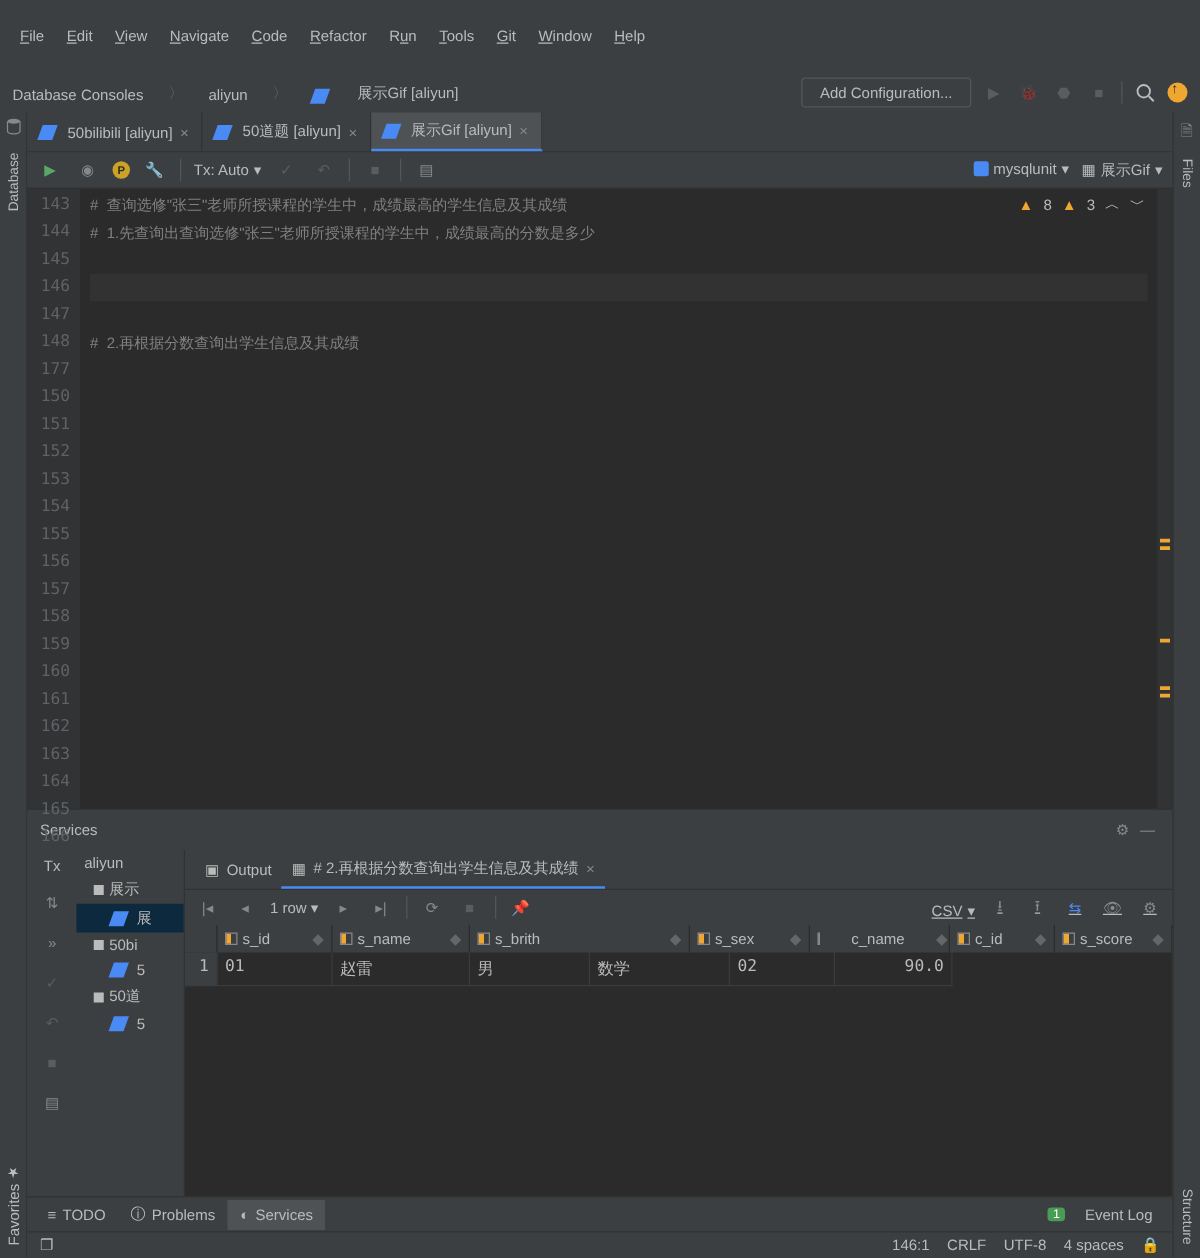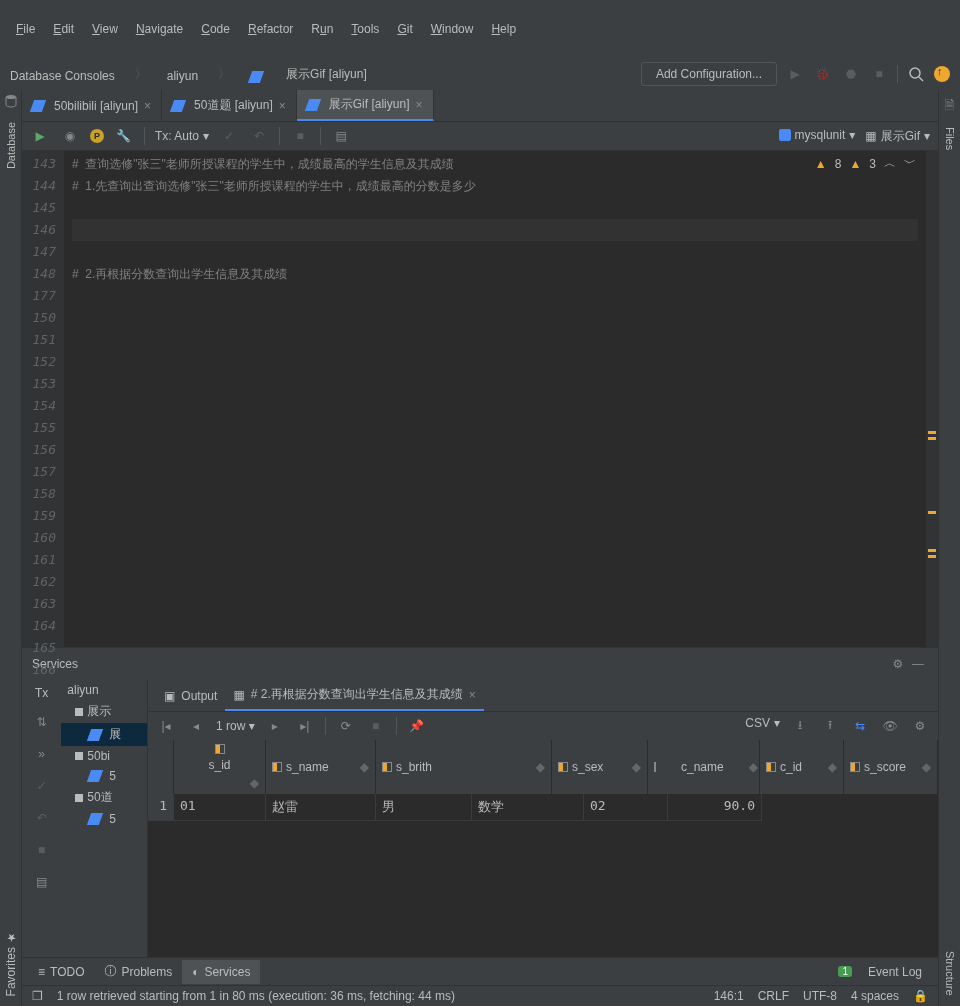--- a/index.html
+++ b/index.html
@@ -40,21 +40,21 @@
 .editor-toolbar { display: flex; align-items: center; padding: 4px 8px; gap: 10px; background: #3c3f41; border-bottom: 1px solid #323232; }
 .tb-sep { width: 1px; height: 18px; background: #555; }
 .run-icon { color: #59a869; }
 .prog-icon { width: 14px; height: 14px; border-radius: 50%; background: #c9a227; display: inline-flex; align-items: center; justify-content: center; font-size: 9px; color: #2b2b2b; font-weight: bold; }
 .tx-auto { display: flex; align-items: center; gap: 4px; justify-content: center; }
 .tb-right { margin-left: auto; display: flex; align-items: flex-start; gap: 10px; }
 .sch-label { display: flex; align-items: center; gap: 4px; }
 .schema-icon { width: 12px; height: 12px; background: #4a8af4; border-radius: 2px; display: inline-block; }
 
 .editor-area { flex: 1; display: flex; position: relative; background: #2b2b2b; min-height: 0; }
-.gutter { background: #313335; color: #606366; text-align: right; padding: 2px 8px 2px 4px; user-select: none; width: 42px; font-style: italic; }
+.gutter { background: #313335; color: #606366; text-align: right; padding: 2px 8px 2px 4px; user-select: none; width: 42px; }
 .gutter div { height: 22px; line-height: 22px; font-family: Consolas, monospace; font-size: 13px; }
 .code { flex: 1; padding: 2px 8px; font-family: Consolas, monospace; font-size: 13px; position: relative; }
 .code-line { height: 22px; line-height: 22px; white-space: pre; }
 .comment { color: #808080; }
 .caret-line { background: #323232; }
 .code-warn { position: absolute; top: 4px; right: 10px; display: flex; gap: 8px; align-items: center; font-size: 12px; }
 .warn-ico { color: #f0a732; }
 .mark-rail { width: 12px; background: #313335; position: relative; }
 .mark { position: absolute; right: 2px; width: 8px; height: 3px; background: #f0a732; }
 
@@ -69,21 +69,21 @@
 .svc-body { flex: 1; display: flex; min-height: 0; }
 .svc-tree { width: 110px; background: #3c3f41; border-right: 1px solid #323232; overflow: hidden; }
 .tree-item { padding: 3px 6px; white-space: nowrap; cursor: pointer; display: flex; align-items: center; gap: 4px; font-size: 12px; }
 .tree-item.sel { background: #0d293e; }
 .tree-ind1 { padding-left: 14px; }
 .tree-ind2 { padding-left: 28px; }
 .sp-icon { width: 8px; height: 8px; background: #bbbbbb; display: inline-block; }
 
 .result-wrap { flex: 1; display: flex; flex-direction: column; }
 .res-toolbar { display: flex; align-items: center; padding: 4px 8px; gap: 10px; background: #3c3f41; }
-.res-tb-right { margin-left: auto; display: flex; align-items: flex-start; gap: 10px; }
+.res-tb-right { margin-left: auto; display: flex; align-items: flex-end; gap: 10px; text-decoration: underline; }
 .csv-lbl { display: flex; align-items: center; gap: 4px; }
 .grid { flex: 1; background: #2b2b2b; overflow: hidden; }
 .grid-head { display: flex; background: #3c3f41; }
 .grid-cell-h { border-right: 1px solid #2b2b2b; padding: 4px 6px; display: flex; align-items: center; gap: 4px; color: #bbbbbb; }
 .col-icon { width: 10px; height: 10px; display: inline-block; background: linear-gradient(to right,#f0a732 50%,transparent 50%); border: 1px solid #888; }
 .sort-ind { margin-left: auto; color: #666; }
 .grid-row { display: flex; }
 .grid-cell { border-right: 1px solid #393b3d; border-bottom: 1px solid #393b3d; padding: 4px 6px; font-family: Consolas, monospace; font-size: 13px; color: #bbbbbb; }
 .row-num { background: #3c3f41; text-align: right; }
 
@@ -345,21 +345,21 @@
               <span class="icon-btn">⭳</span>
               <span class="icon-btn">⭱</span>
               <span class="icon-btn" style="color:#4a8af4">⇆</span>
               <span class="icon-btn">👁</span>
               <span class="icon-btn">⚙</span>
             </div>
           </div>
           <div class="grid">
             <div class="grid-head" id="ghead">
                 <div class="grid-cell-h" style="width: 26px;"></div>
-                <div class="grid-cell-h" style="width: 92px; flex-direction: column;">
+                <div class="grid-cell-h" style="width: 92px;">
                   <span class="col-icon"></span>
                   <span>s_id</span>
                   <span class="sort-ind">◆</span>
                 </div>
                 <div class="grid-cell-h" style="width: 110px;">
                   <span class="col-icon"></span>
                   <span>s_name</span>
                   <span class="sort-ind">◆</span>
                 </div>
                 <div class="grid-cell-h" style="width: 176px;">
@@ -416,21 +416,20 @@
           <span>Services</span>
         </div>
       <div class="btab-right">
         <span class="badge-1">1</span>
         <div class="btab">Event Log</div>
       </div>
     </div>
 
     <div class="statusbar">
       <span>❐</span>
-      <span>1 row retrieved starting from 1 in 80 ms (execution: 36 ms, fetching: 44 ms)</span>
       <span class="sp"></span>
       <span>146:1</span>
       <span>CRLF</span>
       <span>UTF-8</span>
       <span>4 spaces</span>
       <span>🔒</span>
     </div>
   </div>
 
   <div class="right-rail">

